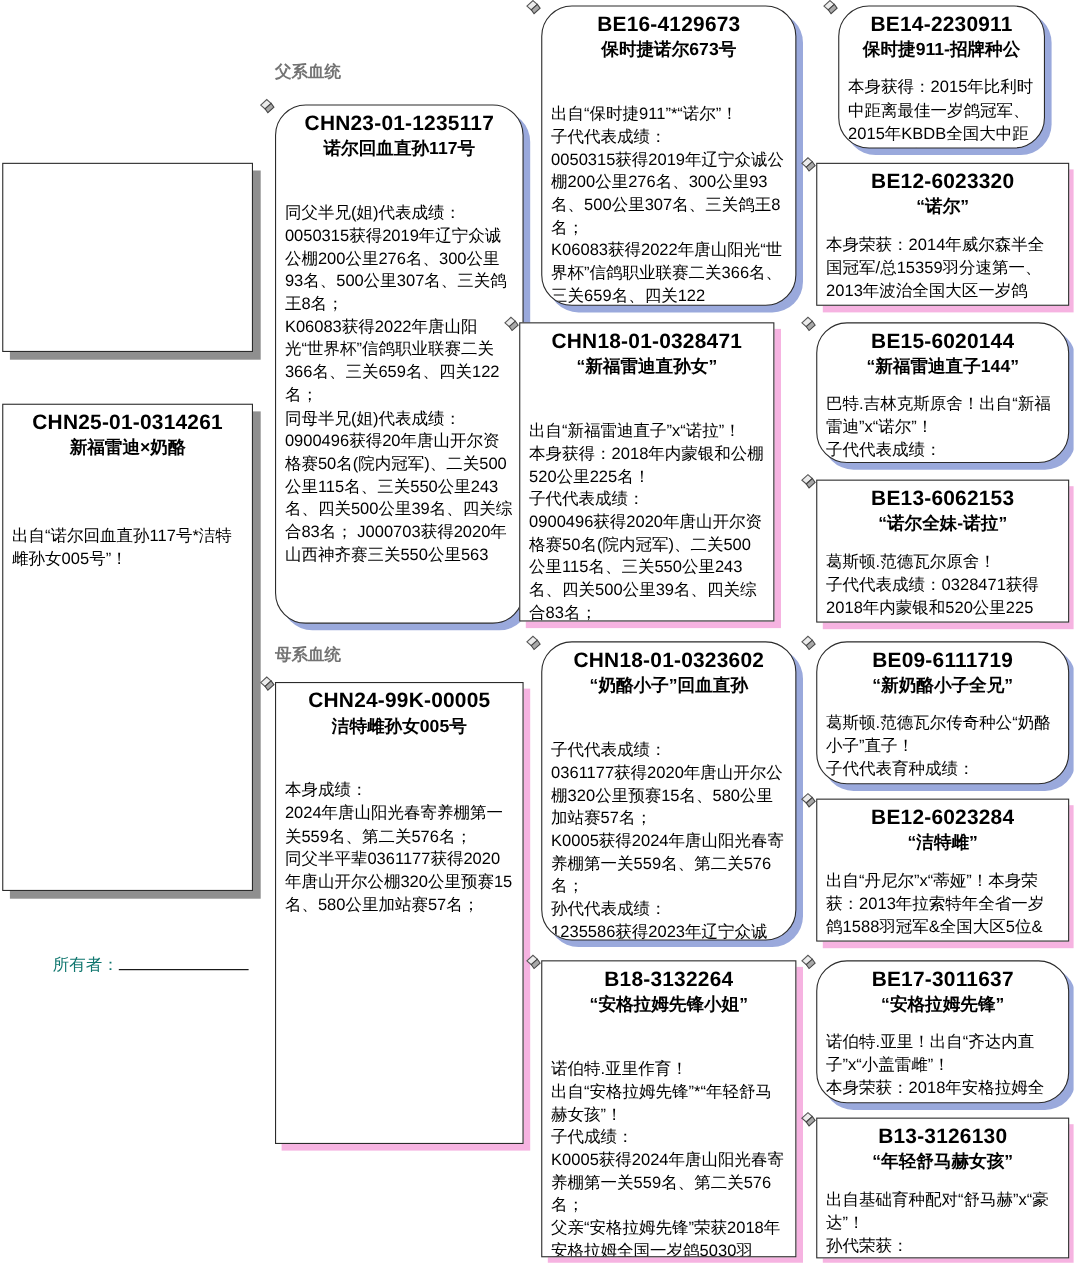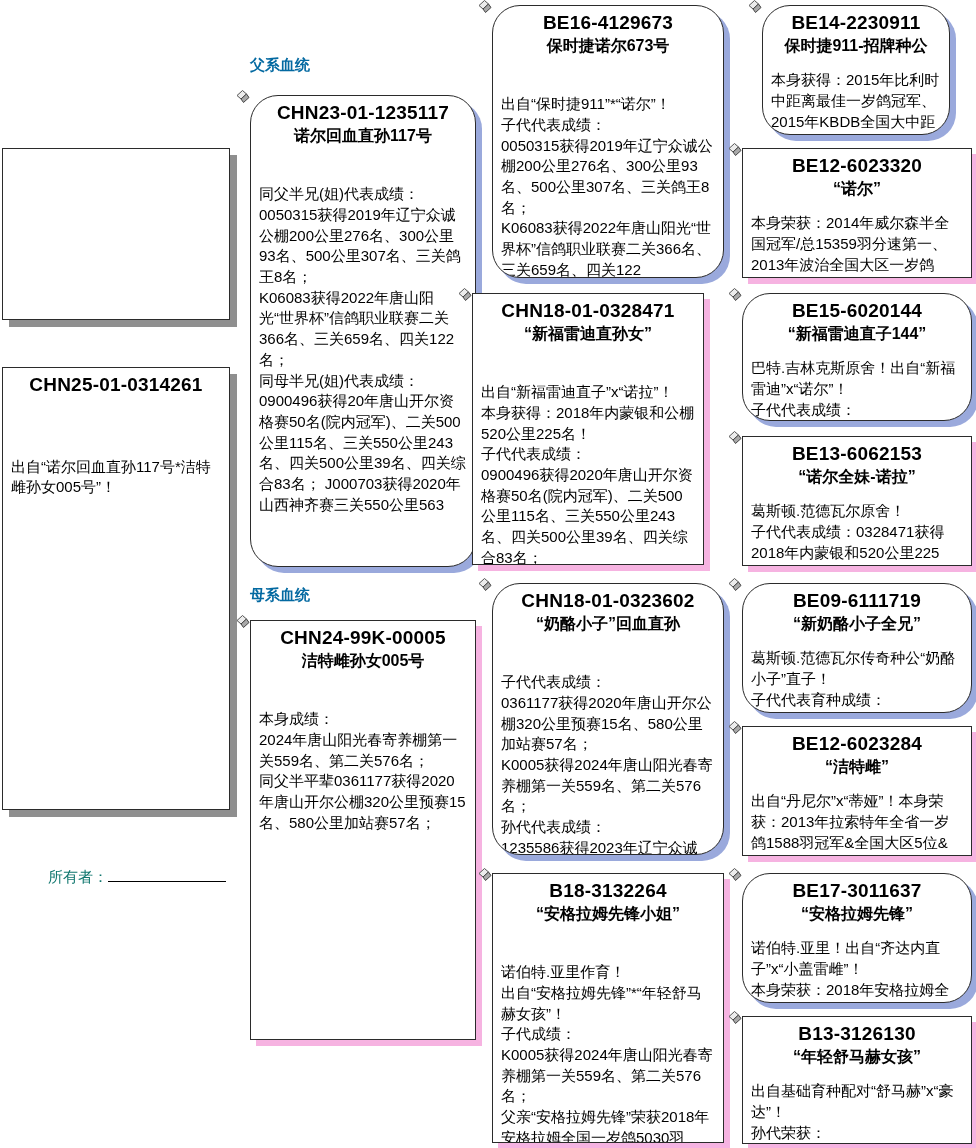--- a/index.html
+++ b/index.html
@@ -6,21 +6,21 @@
   html,body { background:#ffffff; }
   body {
     position:relative;
     width:976px; height:1148px;
     font-family:"Liberation Sans","DejaVu Sans",sans-serif;
     color:#000;
     overflow:hidden;
   }
   .blood-label {
     position:absolute;
-    font-size:15px; font-weight:bold; color:#0369a1;
+    font-size:15px; font-weight:bold; color:#737373;
   }
   .box { position:absolute; }
   .frame {
     position:absolute; inset:0;
     background:#fff;
     border:1px solid #2b2b2b;
     overflow:hidden;
     padding:5px 8px 4px 8px;
   }
   .box.neutral .frame { box-shadow:7px 7px 0 0 var(--neutral); }
@@ -69,20 +69,21 @@
 <div class="blood-label" style="left:250px; top:56px">父系血统</div>
 <div class="blood-label" style="left:250px; top:586px">母系血统</div>
 
 <div class="box neutral" style="left:2px; top:148px; width:228px; height:172px">
   <div class="frame"></div>
 </div>
 
 <div class="box neutral off-main" style="left:2px; top:367px; width:228px; height:443px">
   <div class="frame">
     <div class="title">CHN25-01-0314261</div>
+    <div class="subtitle">新福雷迪×奶酪</div>
     <div class="body">出自“诺尔回血直孙117号*洁特雌孙女005号”！</div>
   </div>
 </div>
 
 <div class="box male off-mid" style="left:250px; top:95px; width:226px; height:472px">
   <span class="clip">
     <svg width="17" height="17" viewBox="0 0 17 17">
       <polygon points="2,6.5 7.5,1.5 11.5,5 6,10" fill="#ececec" stroke="#555" stroke-width="1"></polygon>
       <polygon points="6,10 11.5,5 14,8.5 8.5,13.5" fill="#a9a9a9" stroke="#444" stroke-width="1"></polygon>
     </svg>

